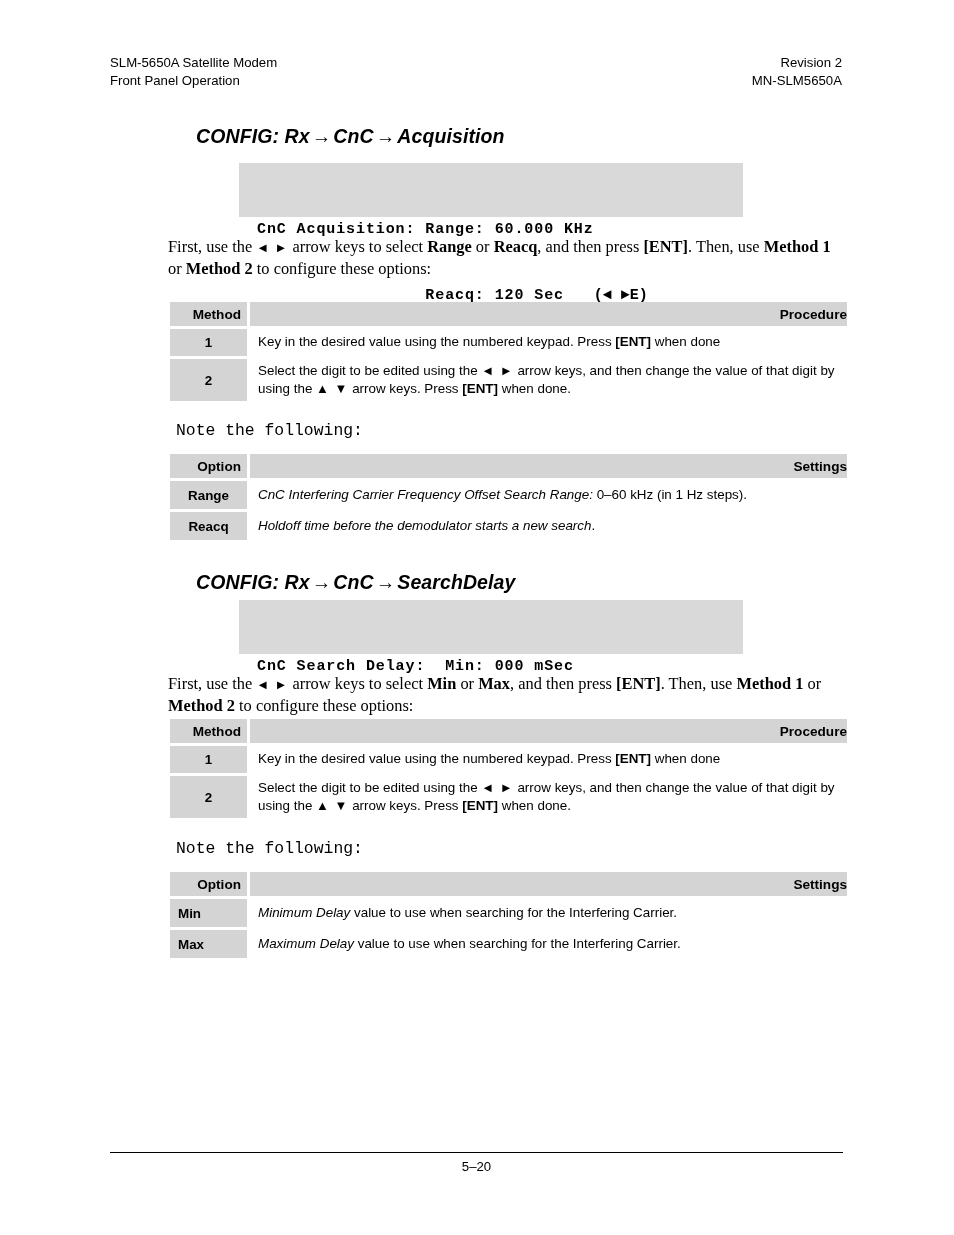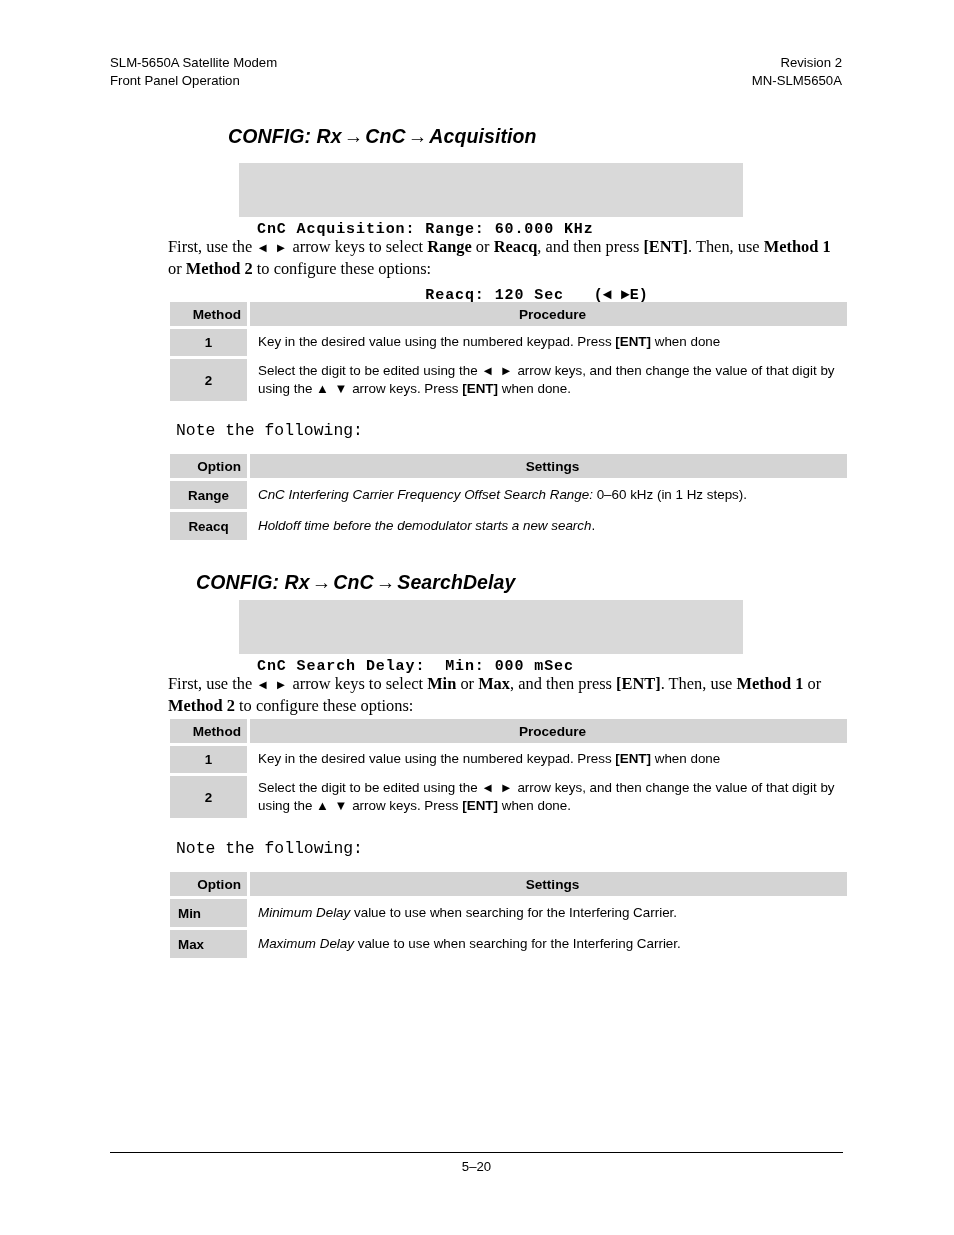--- a/index.html
+++ b/index.html
@@ -113,21 +113,21 @@
     font-weight: bold;
     font-size: 13.6px;
     height: 24px;
     vertical-align: middle;
   }
   .doc-table .hdr-key {
     text-align: right;
     padding: 0 6px;
   }
   .doc-table .hdr-val {
-    text-align: center;
+    text-align: right;
     padding-left: 8px;
   }
   .doc-table .key-cell {
     background: #d4d4d4;
     font-weight: bold;
     font-size: 13.4px;
     vertical-align: middle;
     text-align: center;
     padding: 0 6px;
   }
@@ -177,21 +177,21 @@
     <div class="hdr-col-left">
       <div>SLM-5650A Satellite Modem</div>
       <div>Front Panel Operation</div>
     </div>
     <div class="hdr-col-right">
       <div>Revision 2</div>
       <div>MN-SLM5650A</div>
     </div>
   </div>
 
-  <div class="section-heading" style="left:196px; top:125px;margin-left:32px;">
+  <div class="section-heading" style="left:196px; top:125px;">
     <span>CONFIG: Rx</span><span class="arrow">→</span><span>CnC</span><span class="arrow">→</span><span>Acquisition</span>
   </div>
 
   <div class="lcd-box" style="left:239px; top:163px; width:504px; height:54px;">
     <div class="lcd-line">CnC Acquisition: Range: 60.000 KHz</div>
     <div class="lcd-line"><span>                 </span><span>Reacq: 120 Sec</span><span>   </span><span class="tri">(◄ ►E)</span></div>
   </div>
 
   <div class="body-para" style="left:168px; top:236px; width:668px;">
     <span>First, use the </span><span class="tri-inline">◄ ►</span><span> arrow keys to select </span><b>Range</b><span> or </span><b>Reacq</b><span>, and then press </span><b>[ENT]</b><span>. Then, use </span><b>Method 1</b><span> or </span><b>Method 2</b><span> to configure these options:</span>

